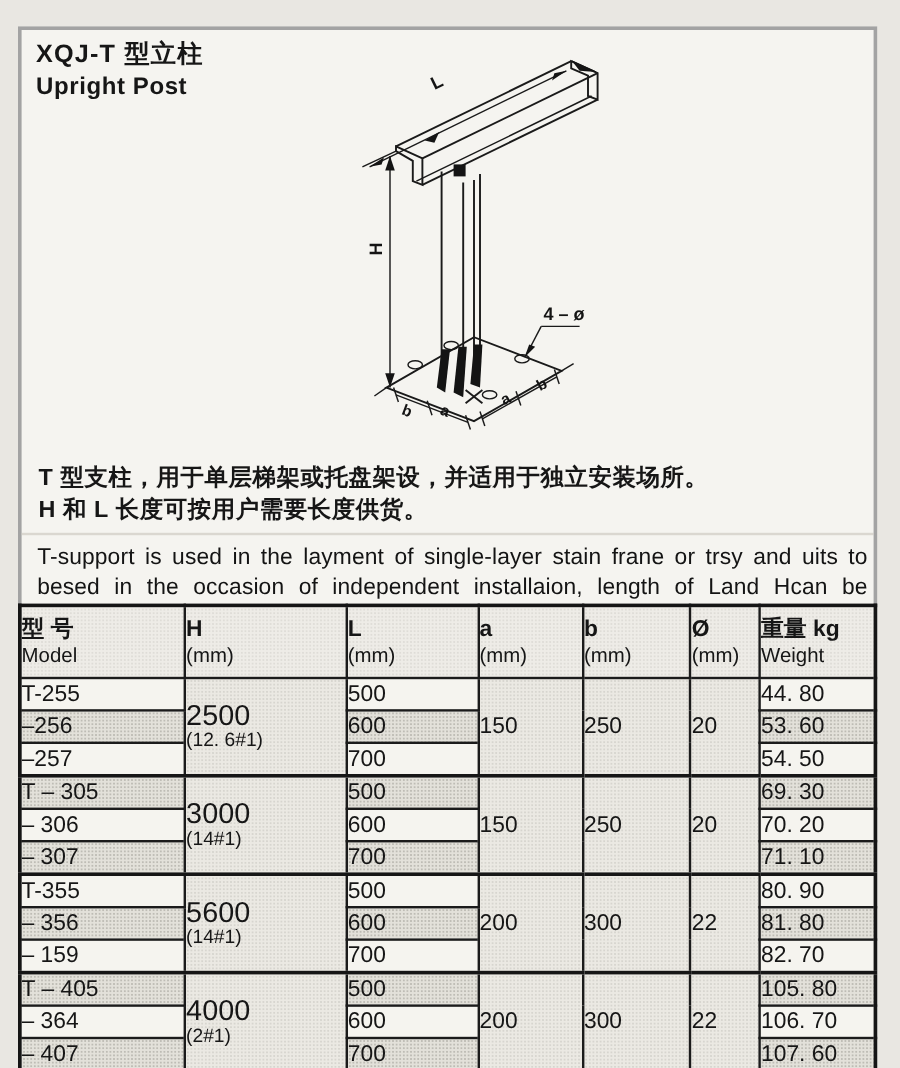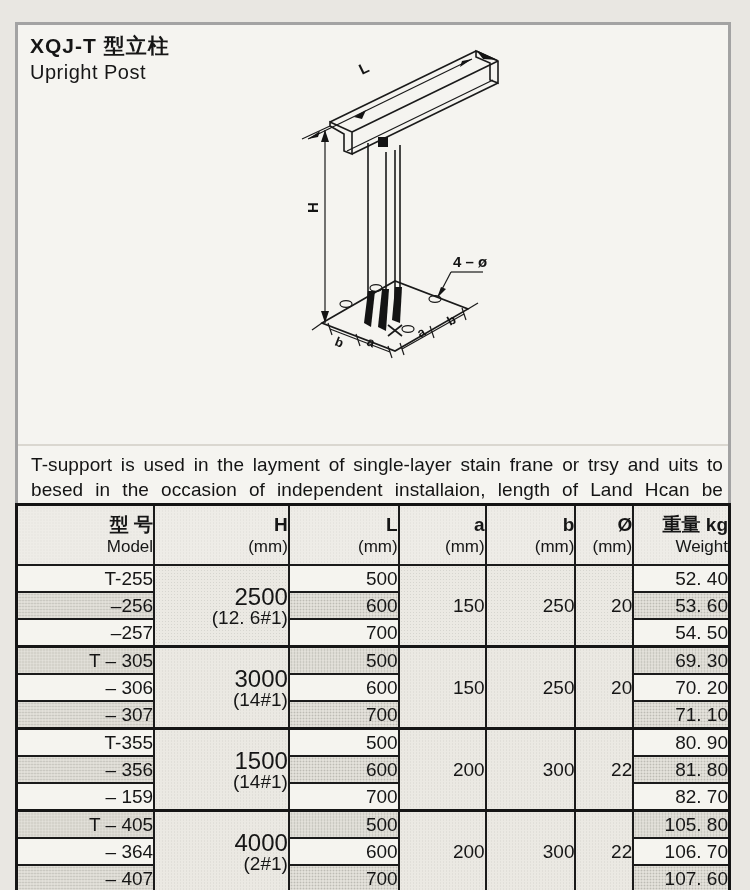--- a/index.html
+++ b/index.html
@@ -8,21 +8,21 @@
     background:#e9e7e2;
     font-family:"Liberation Sans","DejaVu Sans",sans-serif;
     color:#161616;
   }
   .frame{
     position:absolute;left:15px;top:10px;width:716px;height:872px;
     box-sizing:border-box;border:3px solid #a3a3a3;background:#f5f4f0;margin-top:12px;
   }
   .titleblock{position:absolute;left:12px;top:8px;line-height:26px;}
   .title-zh{font-size:21px;font-weight:bold;letter-spacing:1px;}
-  .title-en{font-size:20px;font-weight:normal;letter-spacing:.5px;}
+  .title-en{font-size:20px;font-weight:bold;letter-spacing:.5px;}
   .drawing{position:absolute;left:262px;top:8px;width:330px;height:348px;}
   .drawing svg{width:100%;height:100%;}
   .desc-zh{
     position:absolute;left:14px;top:360px;width:690px;
     font-size:19.5px;font-weight:bold;line-height:27px;letter-spacing:.5px;
   }
   .divider{
     position:absolute;left:0px;top:419px;width:710px;height:0;
     border-top:2px solid #c2bfb7;opacity:.55;
   }
@@ -30,21 +30,21 @@
     position:absolute;left:13px;top:427px;width:692px;
     font-size:19px;line-height:25px;text-align:justify;
     font-weight:normal;letter-spacing:.1px;word-spacing:2px;color:#141414;
   }
   table.spec{
     position:absolute;left:-3px;bottom:-3px;width:716px;
     border-collapse:collapse;table-layout:fixed;
     border:3px solid #151515;
   }
   .spec th,.spec td{
-    border:2px solid #1b1b1b;text-align:right;vertical-align:middle;
+    border:2px solid #1b1b1b;text-align:left;vertical-align:middle;
     padding:0;overflow:hidden;
     background:#f5f4ef;
   }
   .spec thead th{
     height:58px;font-weight:bold;
     background:#eeece7;
     background-image:radial-gradient(rgba(110,108,100,.12) .7px, rgba(0,0,0,0) 1px);
     background-size:3px 3px;
   }
   .spec thead .h1{font-size:19px;line-height:24px;display:block;}
@@ -54,21 +54,21 @@
     background:#e3e1da;
     background-image:radial-gradient(rgba(105,103,95,.30) .8px, rgba(0,0,0,0) 1.1px);
     background-size:3px 3px;
   }
   .spec td.merged{
     background:#ebe9e3;
     background-image:radial-gradient(rgba(110,108,100,.16) .7px, rgba(0,0,0,0) 1px);
     background-size:3px 3px;
   }
   .spec tr.group-start td{border-top:3px solid #161616;}
-  .spec .note{font-size:19px;line-height:19px;}
+  .spec .note{font-size:16px;line-height:19px;}
   .spec .hval{font-size:24px;line-height:23px;}
   .dline{stroke:#1a1a1a;stroke-width:1.6;fill:none;}
   .dthin{stroke:#1a1a1a;stroke-width:1.2;fill:none;}
   .dfill{fill:#141414;stroke:none;}
   .dlabel{font-family:"Liberation Sans","DejaVu Sans",sans-serif;font-size:15px;font-weight:bold;fill:#141414;}
   .dlabel-sm{font-family:"Liberation Sans","DejaVu Sans",sans-serif;font-size:13px;font-weight:bold;fill:#141414;}
 </style>
 </head>
 <body>
 
@@ -137,20 +137,24 @@
 
       <line class="dthin" x1="122" y1="316" x2="184" y2="281"></line>
       <line class="dthin" x1="120" y1="310" x2="124" y2="322"></line>
       <line class="dthin" x1="150" y1="293" x2="154" y2="305"></line>
       <line class="dthin" x1="182" y1="275" x2="186" y2="287"></line>
       <text class="dlabel-sm" x="140" y="305" transform="rotate(-28 140 305)">a</text>
       <text class="dlabel-sm" x="170" y="293" transform="rotate(-28 170 293)">b</text>
     </svg>
   </div>
 
+  <div class="desc-zh">
+    <div>T 型支柱，用于单层梯架或托盘架设，并适用于独立安装场所。</div>
+    <div>H 和 L 长度可按用户需要长度供货。</div>
+  </div>
 
   <div class="divider"></div>
 
   <div class="desc-en">T-support is used in the layment of single-layer stain frane or trsy and uits to besed in the occasion of independent installaion, length of Land Hcan be supplied according to the required longht by users.</div>
 
   <table class="spec">
     <colgroup>
         <col style="width: 19.3%;">
         <col style="width: 18.9%;">
         <col style="width: 15.4%;">
@@ -195,21 +199,21 @@
         <tr>
           <td>T-255</td>
           <td class="merged" rowspan="3">
             <div class="hval">2500</div>
             <div class="note">(12. 6#1)</div>
           </td>
           <td>500</td>
           <td class="merged" rowspan="3">150</td>
           <td class="merged" rowspan="3">250</td>
           <td class="merged" rowspan="3">20</td>
-          <td>52. 40</td>
+          <td>44. 80</td>
         </tr>
         <tr class="shaded">
           <td>–256</td>
           <td>600</td>
           <td>53. 60</td>
         </tr>
         <tr>
           <td>–257</td>
           <td>700</td>
           <td>54. 50</td>
@@ -232,21 +236,21 @@
           <td>70. 20</td>
         </tr>
         <tr class="shaded">
           <td>– 307</td>
           <td>700</td>
           <td>71. 10</td>
         </tr>
         <tr class="group-start">
           <td>T-355</td>
           <td class="merged" rowspan="3">
-            <div class="hval">1500</div>
+            <div class="hval">5600</div>
             <div class="note">(14#1)</div>
           </td>
           <td>500</td>
           <td class="merged" rowspan="3">200</td>
           <td class="merged" rowspan="3">300</td>
           <td class="merged" rowspan="3">22</td>
           <td>80. 90</td>
         </tr>
         <tr class="shaded">
           <td>– 356</td>

